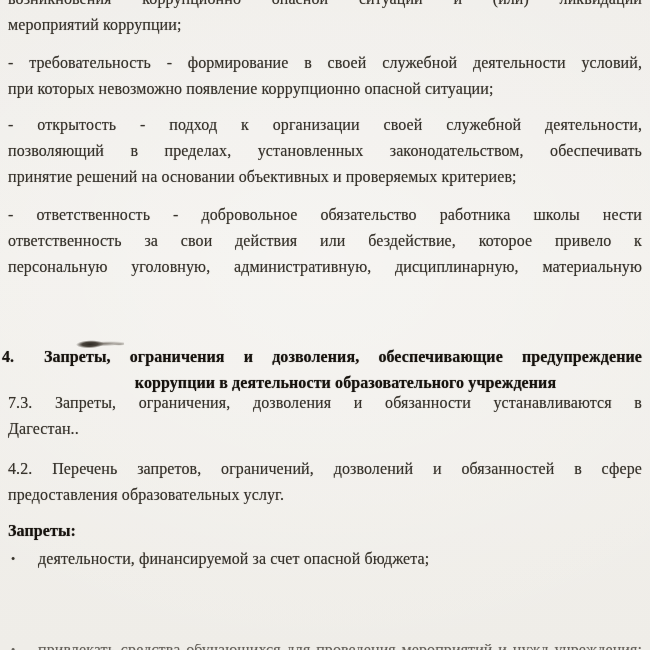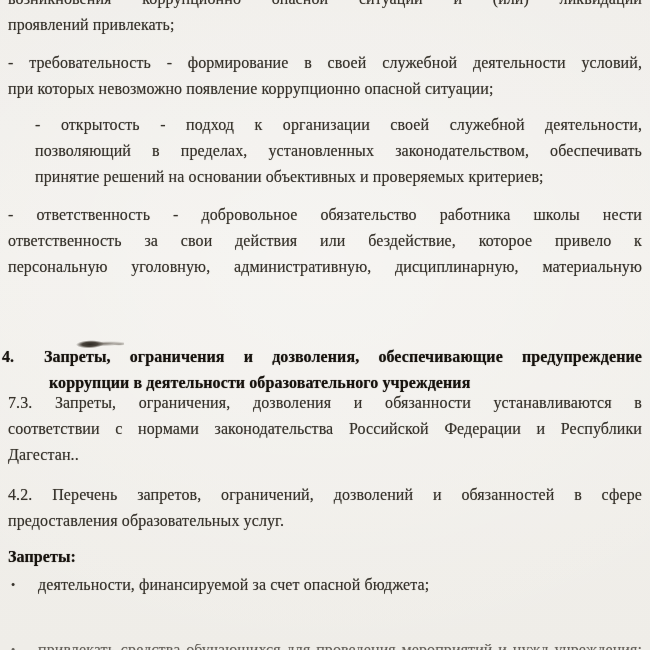--- a/index.html
+++ b/index.html
@@ -21,33 +21,33 @@
     line-height: 26px;
     color: #37332c;
     text-shadow: 0 0 0.8px rgba(62,56,48,0.55);
     letter-spacing: 0.1px;
   }
   .para { margin: 0; }
   .line { display: block; }
   .just { text-align: justify; text-align-last: justify; }
   .p1 { margin-top: -14px; }
   .p2 { margin-top: 12px; }
-  .p3 { margin-top: 10px; margin-left: 27px; }
+  .p3 { margin-top: 10px; }
   .p4 { margin-top: 12px; }
   .heading {
     margin-top: 64px;
     margin-left: -6px;
     display: flex;
     font-weight: bold;
     color: #17130e;
     text-shadow: 0 0 1px rgba(23,19,14,0.65);
   }
   .h-num { width: 28px; flex: 0 0 28px; }
   .h-lines { flex: 1 1 auto; min-width: 0; margin-left: 14px; }
-  .h-line2 { margin-left: 5px; }
+  .h-line2 { margin-left: 5px; text-align: center; }
   .p41 { margin-top: -6px; }
   .p42 { margin-top: 14px; }
   .zaprety {
     margin-top: 10px;
     font-weight: bold;
     color: #17130e;
     text-shadow: 0 0 1px rgba(23,19,14,0.65);
   }
   .bullet-item { margin-top: 2px; display: flex; }
   .b-marker {
@@ -77,21 +77,21 @@
   }
   .bottom-sliver .inner { display: flex; margin-top: -7px; }
 </style>
 </head>
 <body>
 
 <div class="page">
 
   <p class="para p1">
     <span class="line just">возникновения коррупционно опасной ситуации и (или) ликвидации</span>
-    <span class="line">проявлений привлекать;</span>
+    <span class="line">мероприятий коррупции;</span>
   </p>
 
   <p class="para p2">
     <span class="line just">- требовательность - формирование в своей служебной деятельности условий,</span>
     <span class="line">при которых невозможно появление коррупционно опасной ситуации;</span>
   </p>
 
   <p class="para p3">
     <span class="line just">- открытость - подход к организации своей служебной деятельности,</span>
     <span class="line just">позволяющий в пределах, установленных законодательством, обеспечивать</span>
@@ -109,21 +109,20 @@
   <div class="heading">
     <span class="h-num">4.</span>
     <div class="h-lines">
       <span class="line just">Запреты, ограничения и дозволения, обеспечивающие предупреждение</span>
       <span class="line h-line2">коррупции в деятельности образовательного учреждения</span>
     </div>
   </div>
 
   <p class="para p41">
     <span class="line just">7.3. Запреты, ограничения, дозволения и обязанности устанавливаются в</span>
-    <span class="line just">соответствии с нормами законодательства Российской Федерации и Республики</span>
     <span class="line">Дагестан..</span>
   </p>
 
   <p class="para p42">
     <span class="line just">4.2. Перечень запретов, ограничений, дозволений и обязанностей в сфере</span>
     <span class="line">предоставления образовательных услуг.</span>
   </p>
 
   <p class="para zaprety">Запреты:</p>
 

